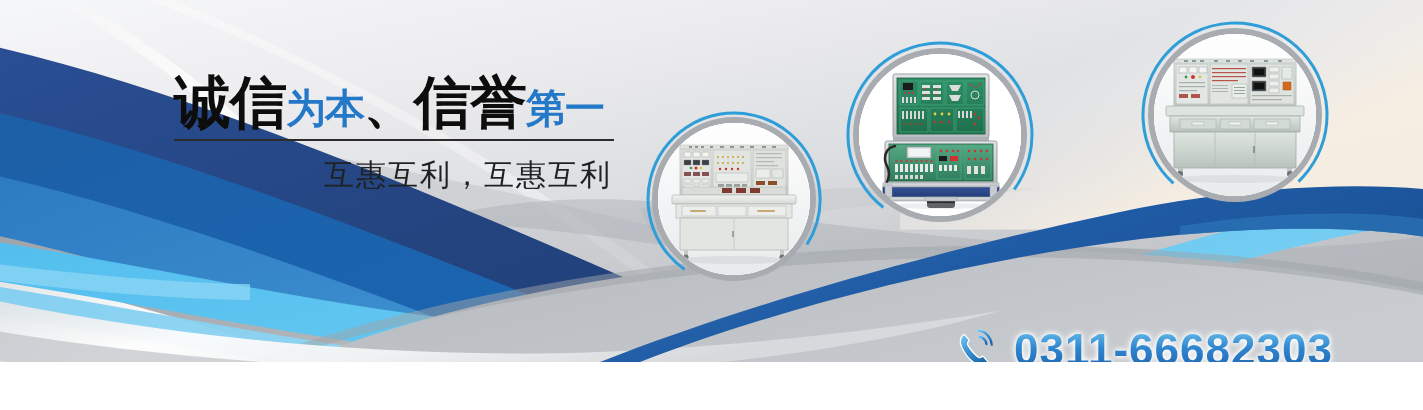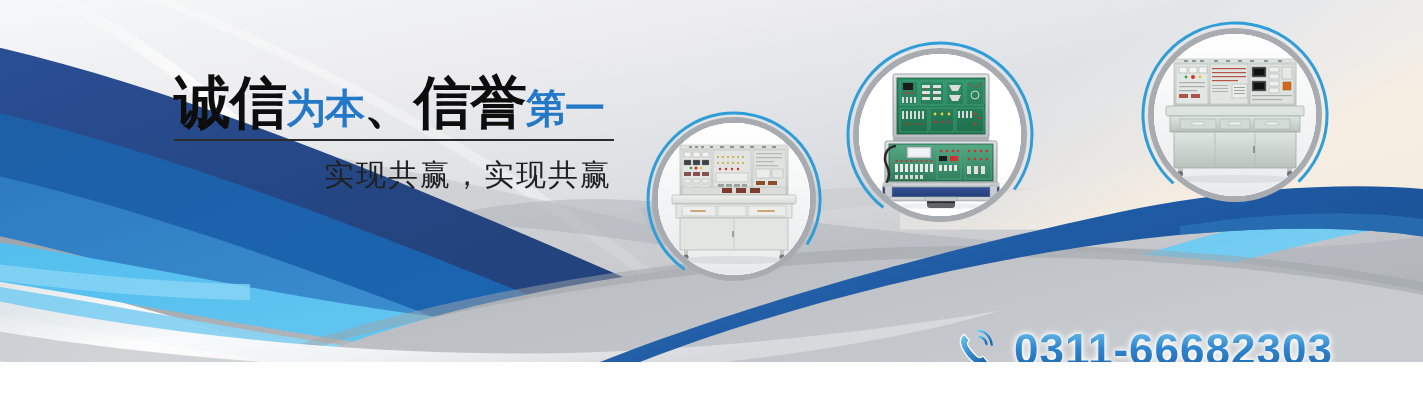--- a/index.html
+++ b/index.html
@@ -251,21 +251,21 @@
     <path d="M -40 294 C 60 308 160 320 250 322 L 250 340 C 150 338 50 326 -40 312 Z" fill="#8ad4f4" opacity="0.8"></path>
 
     <path d="M 640 236 C 760 214 900 206 1040 214 C 900 230 760 244 650 262 Z" fill="url(#gShadowGrey)" opacity="0.35"></path>
   </svg>
 
   <div class="text-block">
     <div class="headline">
       <span class="hl-main">诚信</span><span class="hl-accent">为本</span><span class="hl-punct">、</span><span class="hl-main">信誉</span><span class="hl-accent">第一</span>
     </div>
     <div class="divider"></div>
-    <div class="subtitle">实现共赢，实现共赢</div>
+    <div class="subtitle">互惠互利，互惠互利</div>
   </div>
 
   <div class="phone-block">
     <svg class="phone-icon" viewBox="0 0 64 64">
       <defs>
         <linearGradient id="gPhone" x1="0" y1="0" x2="0.6" y2="1">
           <stop offset="0%" stop-color="#74c7ef"></stop>
           <stop offset="50%" stop-color="#3b91d2"></stop>
           <stop offset="100%" stop-color="#1f68ae"></stop>
         </linearGradient>

